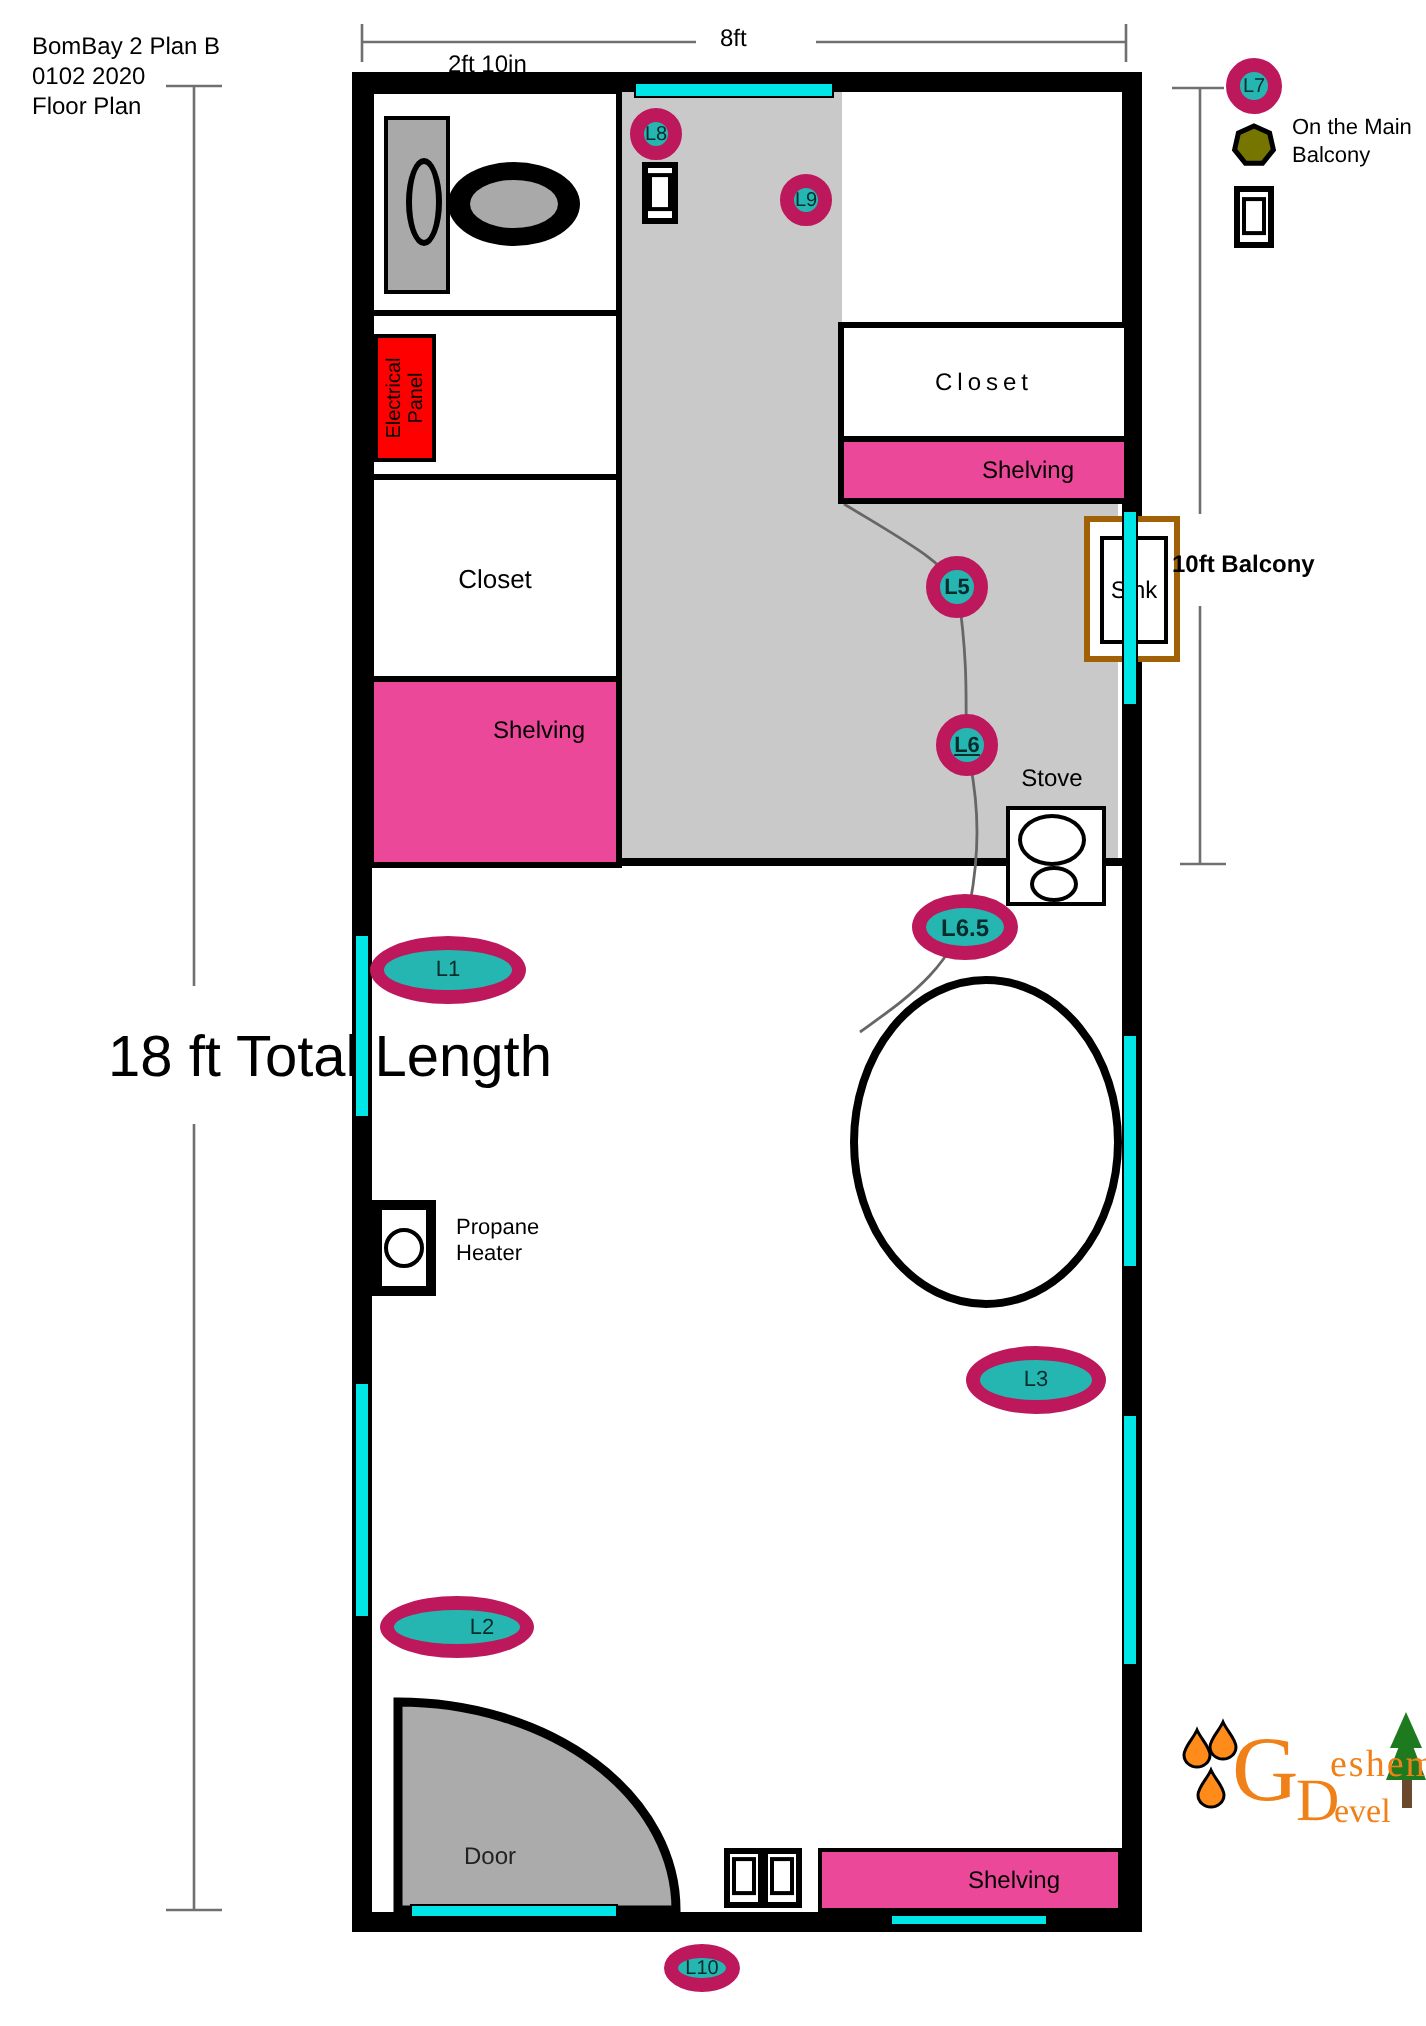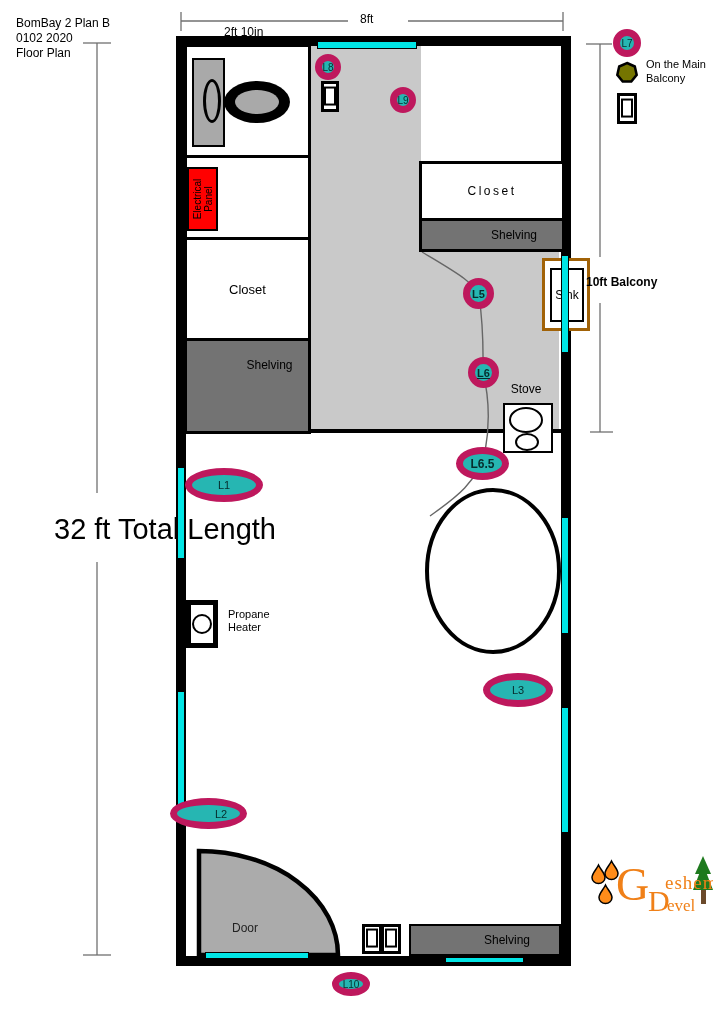--- a/index.html
+++ b/index.html
@@ -6,21 +6,21 @@
   #stage{position:relative;width:713px;height:1013px;background:#fff;overflow:hidden;
          font-family:"Liberation Sans",sans-serif;color:#000;}
   .abs{position:absolute;}
   svg{display:block;}
   
   #plan-outline{left:176px;top:36px;width:395px;height:930px;border:10px solid #000;
                 box-sizing:border-box;background:transparent;}
   
   .room{box-sizing:border-box;border:3px solid #000;background:#fff;
         display:flex;align-items:center;justify-content:center;font-size:12px;}
-  .shelf{background:#737373;padding-left:44px;}
+  .shelf{background:#ec4899;padding-left:44px;}
   
   .window{background:#00E5E5;border:1px solid #000;box-sizing:border-box;}
   
   .light{background:#26B6B2;border:7px solid #be185d;border-radius:50%;box-sizing:border-box;
          display:flex;align-items:center;justify-content:center;font-size:10px;color:#062c2c;}
   .light.big{font-size:11px;font-weight:bold;}
   
   .switch{background:#fff;border:3px solid #000;box-sizing:border-box;}
   .rocker{position:absolute;left:50%;top:50%;transform:translate(-50%,-55%);
           width:8px;height:15px;border:2px solid #000;background:#fff;}
@@ -146,38 +146,38 @@
       <div class="rocker"></div>
     </div>
   <div class="abs switch" style="left:362px;top:924px;width:20px;height:30px;">
       <div class="rocker"></div>
     </div>
   <div class="abs switch" style="left:381px;top:924px;width:20px;height:30px;">
       <div class="rocker"></div>
     </div>
 
   <div class="abs light" style="left:185px;top:468px;width:78px;height:34px;font-size:11px;">L1</div>
-  <div class="abs light" style="left:170px;top:798px;width:77px;height:31px;font-size:11px;padding-left:25px;">L2</div>
+  <div class="abs light" style="left:190px;top:798px;width:77px;height:31px;font-size:11px;padding-left:25px;">L2</div>
   <div class="abs light" style="left:483px;top:673px;width:70px;height:34px;font-size:11px;">L3</div>
   <div class="abs light big" style="left:463px;top:278px;width:31px;height:31px;">L5</div>
   <div class="abs light big" style="left:468px;top:357px;width:31px;height:31px;text-decoration:underline;">L6</div>
   <div class="abs light big" style="left:456px;top:447px;width:53px;height:33px;font-size:12px;">L6.5</div>
   <div class="abs light" style="left:613px;top:29px;width:28px;height:28px;">L7</div>
   <div class="abs light" style="left:315px;top:54px;width:26px;height:26px;">L8</div>
   <div class="abs light" style="left:390px;top:63px;width:26px;height:26px;margin-top:24px;">L9</div>
   <div class="abs light" style="left:332px;top:972px;width:38px;height:24px;">L10</div>
 
   <div class="abs lbl" style="left:16px;top:16px;width:130px;font-size:12px;line-height:15px;">
     <div>BomBay 2 Plan B</div>
     <div>0102 2020</div>
     <div>Floor Plan</div>
   </div>
   <div class="abs lbl" style="left:360px;top:13px;font-size:12px;">8ft</div>
   <div class="abs lbl" style="left:224px;top:26px;font-size:12px;">2ft 10in</div>
-  <div class="abs lbl" id="total-length" style="left:54px;top:513px;">32 ft Total Length</div>
+  <div class="abs lbl" id="total-length" style="left:54px;top:513px;">18 ft Total Length</div>
   <div class="abs lbl" style="left:586px;top:276px;font-size:12px;white-space:nowrap;font-weight:bold;">10ft Balcony</div>
   <div class="abs lbl" style="left:646px;top:57px;width:70px;font-size:11px;line-height:14px;">On the Main Balcony</div>
 
   <div class="abs" id="logo">
     <svg width="127" height="115" viewBox="0 0 127 115" style="position:absolute;left:0;top:0;">
       <g fill="#FF8C1A" stroke="#000" stroke-width="1.5">
         <path d="M12.5,11 C14.5,15.5 19,19.5 19,23.5 A6.5,6 0 1 1 6,23.5 C6,19.5 10.5,15.5 12.5,11 Z"></path>
         <path d="M25.5,7 C27.5,11.5 32,15.5 32,19.5 A6.5,6 0 1 1 19,19.5 C19,15.5 23.5,11.5 25.5,7 Z"></path>
         <path d="M19.5,31 C21.5,35.5 26,39.5 26,43.5 A6.5,6 0 1 1 13,43.5 C13,39.5 17.5,35.5 19.5,31 Z"></path>
       </g>

